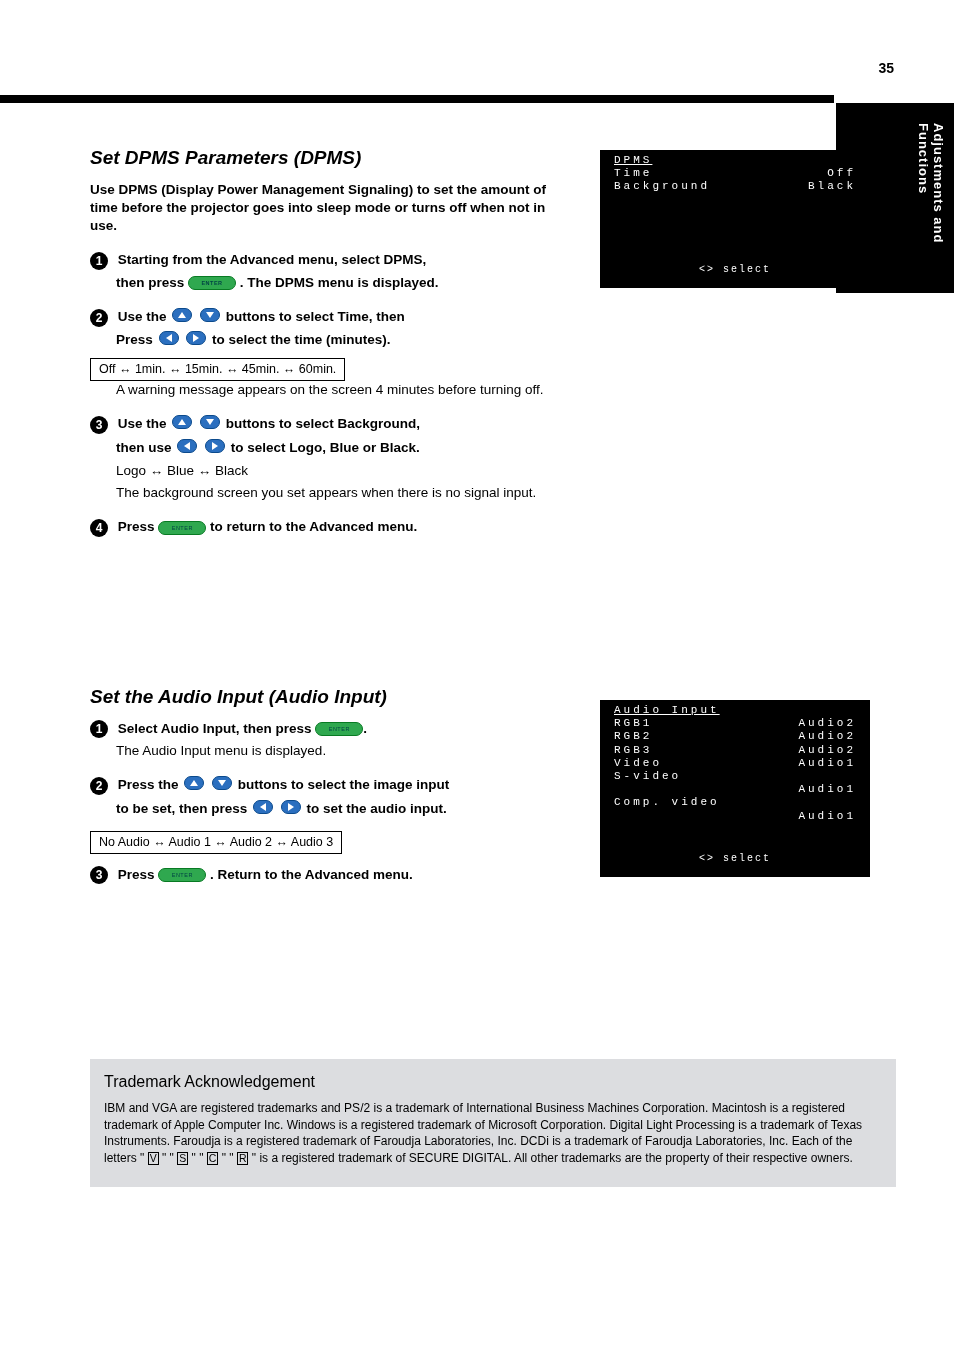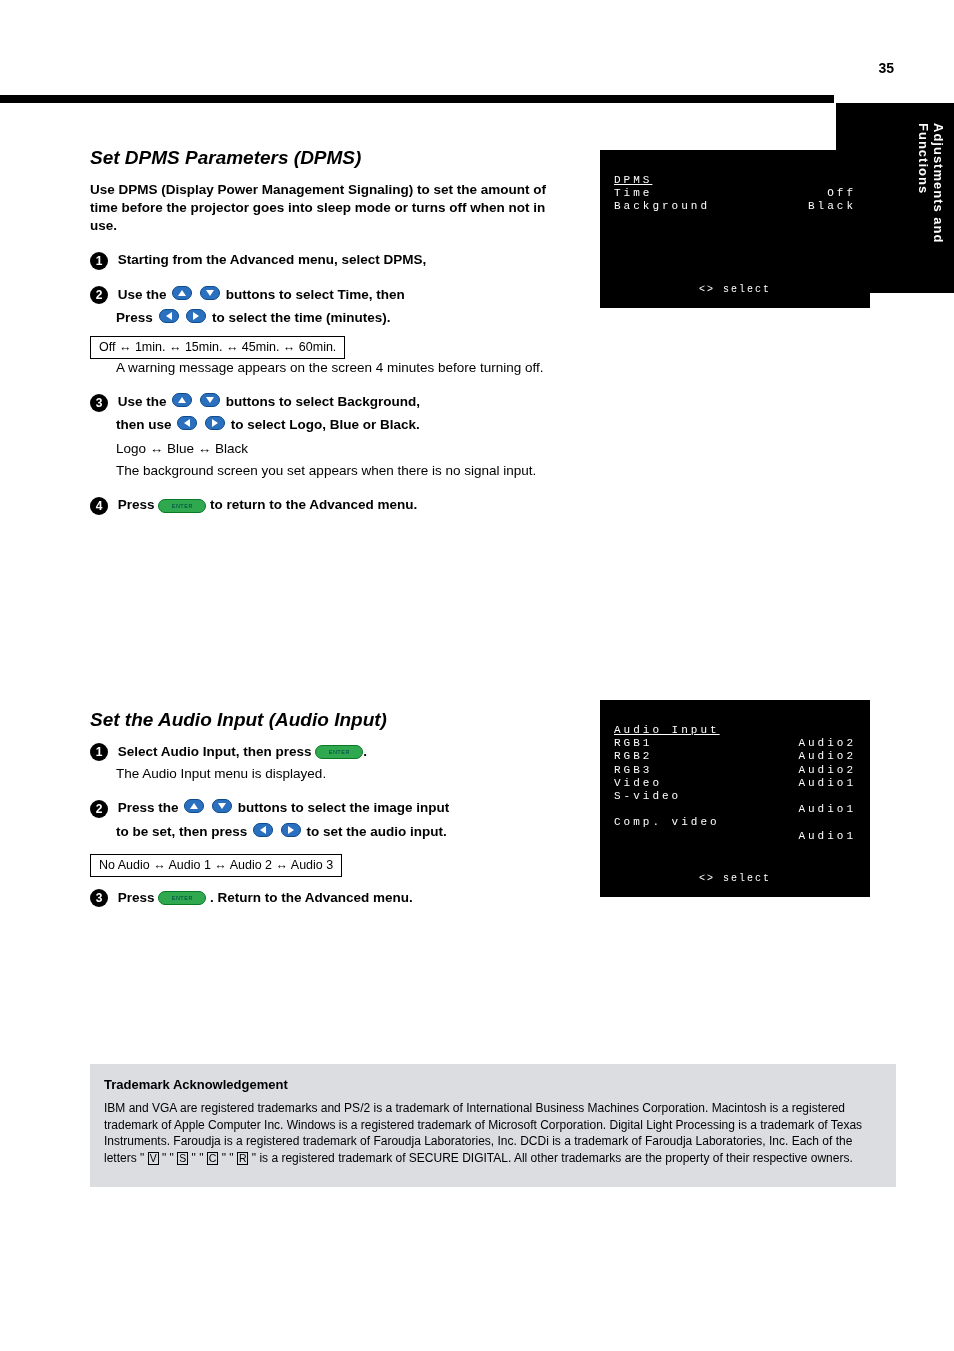--- a/index.html
+++ b/index.html
@@ -17,30 +17,30 @@
   .enter-btn { display: inline-block; width: 48px; height: 14px; background: #2fa84f; border-radius: 8px; position: relative; vertical-align: middle; border: 1px solid #087a23; }
   .enter-btn::before { content: "ENTER"; position: absolute; left: 0; right: 0; text-align: center; font-size: 5.5px; top: 3px; color: #044; letter-spacing: .5px; }
   .updn-pair { display: inline-block; vertical-align: middle; }
   .btn-round { display: inline-block; width: 20px; height: 14px; background: #2b6fbf; border-radius: 8px; border: 1px solid #0b4a8c; position: relative; margin: 0 2px;}
   .btn-round .tri-up, .btn-round .tri-down, .btn-round .tri-left, .btn-round .tri-right { position: absolute; left: 50%; top: 50%; width: 0; height: 0; transform: translate(-50%,-50%); }
   .tri-up { border-left: 4px solid transparent; border-right: 4px solid transparent; border-bottom: 6px solid #fff; }
   .tri-down { border-left: 4px solid transparent; border-right: 4px solid transparent; border-top: 6px solid #fff; }
   .tri-left { border-top: 4px solid transparent; border-bottom: 4px solid transparent; border-right: 6px solid #fff; }
   .tri-right { border-top: 4px solid transparent; border-bottom: 4px solid transparent; border-left: 6px solid #fff; }
   .cycle-box { border: 1px solid #000; display: inline-block; padding: 2px 8px; font-size: 12.5px; margin-top: 4px; }
-  .osd-box { width: 270px; background: #000; color: #fff; font-family: 'Courier New', monospace; font-size: 11px; letter-spacing: 3px; padding: 24px 14px 12px 14px; line-height: 1.2; }
+  .osd-box { width: 270px; background: #000; color: #fff; font-family: 'Courier New', monospace; font-size: 11px; letter-spacing: 3px; padding: 4px 14px 12px 14px; line-height: 1.2; }
   .osd-title-row { display: flex; }
   .osd-title-row .underline { text-decoration: underline; }
   .osd-row { display: flex; justify-content: space-between; }
   .osd-spacer { height: 70px; }
   .osd-spacer-small { height: 30px; }
   .osd-foot { text-align: center; font-size: 10px; letter-spacing: 2px; }
 
   .trademark-block { position: absolute; bottom: 52px; left: 90px; right: 58px; background: #dcdde0; padding: 12px 14px 14px 14px; font-size: 12px; line-height: 1.4; }
-  .trademark-block .tm-title { font-weight: bold; margin-bottom: 6px; font-size: 13px;}
+  .trademark-block .tm-title { font-weight: normal; margin-bottom: 6px; font-size: 16px;}
   .boxed { display: inline-block; border: 1px solid #000; padding: 0 1px; font-size: 10.5px; line-height: 1;}
   p { margin-bottom: 4px; }
   .para-gap { height: 12px; }
 </style>
 </head>
 <body>
 
 <div class="page">
 
   <div class="page-num-right">35</div>
@@ -51,20 +51,25 @@
 
   <div class="col-left" style="top:145px;">
     <div class="heading">Set DPMS Parameters (DPMS)</div>
     <p class="bold">Use DPMS (Display Power Management Signaling) to set the amount of time before the projector goes into sleep mode or turns off when not in use.</p>
     <div class="para-gap"></div>
 
     <p>
       <span class="step-num">1</span>
       <span class="bold">Starting from the Advanced menu, select DPMS,</span>
     </p>
+    <p class="bold" style="margin-left:26px;">
+      <span>then press </span>
+      <span class="enter-btn"></span>
+      <span>. The DPMS menu is displayed.</span>
+    </p>
     <div class="para-gap"></div>
 
     <p>
       <span class="step-num">2</span>
       <span class="bold">Use the  </span>
       <span class="updn-pair">
         <span class="btn-round"><span class="tri-up"></span></span>
         <span class="btn-round"><span class="tri-down"></span></span>
       </span>
       <span class="bold"> buttons to select Time, then</span>
@@ -123,21 +128,21 @@
         </div>
       <div class="osd-row">
           <span>Background</span>
           <span>Black</span>
         </div>
       <div class="osd-spacer"></div>
       <div class="osd-foot">&lt;&gt;  select</div>
     </div>
   </div>
 
-  <div class="col-left" style="top:707px;">
+  <div class="col-left" style="top:684px;">
     <div class="heading">Set the Audio Input (Audio Input)</div>
 
     <p>
       <span class="step-num">1</span>
       <span class="bold">Select Audio Input, then press </span>
       <span class="enter-btn"></span><span class="bold">.</span>
     </p>
     <p style="margin-left:26px;">The Audio Input menu is displayed.</p>
     <div class="para-gap"></div>
 

